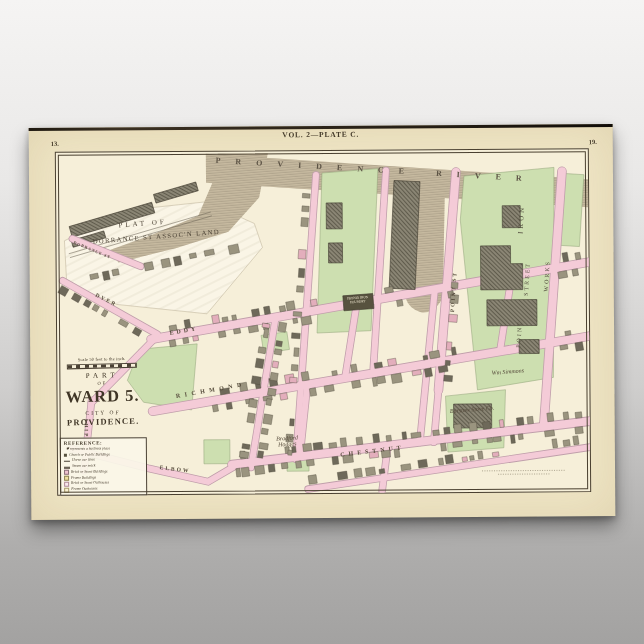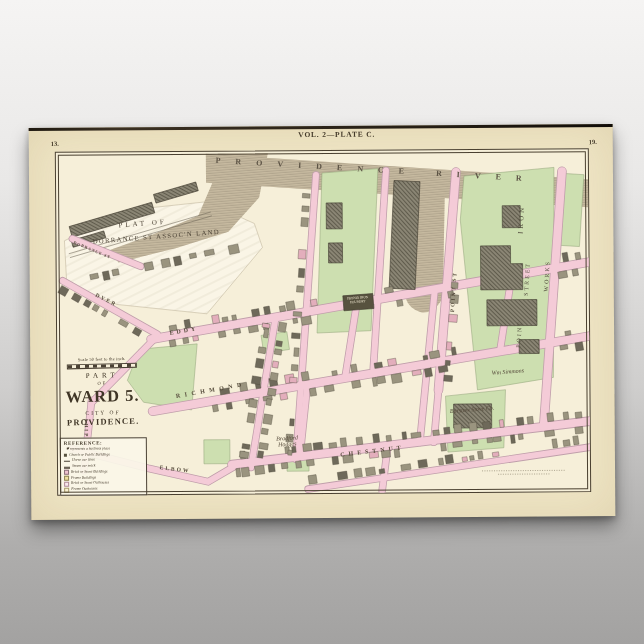--- a/index.html
+++ b/index.html
@@ -17,21 +17,21 @@
   .sheet-top-edge{position:absolute;left:0;top:0;width:100%;height:3px;background:linear-gradient(90deg,#1f1910,#3a3022 15%,#241d13 70%,#100c07);}
   .map-frame{
     position:absolute;left:26px;top:24px;width:532px;height:342px;
     border:1.3px solid #4a4030;background:#f6efd9;
   }
   .map-frame::after{content:"";position:absolute;inset:2px;border:0.6px solid #4a4030;pointer-events:none;}
   .map-frame svg{position:absolute;left:0;top:0;width:100%;height:100%;}
   .lbl{position:absolute;color:#4a4134;white-space:nowrap;transform-origin:left top;line-height:1;}
   .street{font-weight:bold;color:#564c3c;}
   .italic{font-style:italic;color:#55493a;}
-  .plate-title{position:absolute;left:248px;top:4px;width:120px;text-align:center;font-size:7.5px;font-weight:bold;letter-spacing:.8px;color:#443a2a;}
+  .plate-title{position:absolute;left:232px;top:4px;width:120px;text-align:center;font-size:7.5px;font-weight:bold;letter-spacing:.8px;color:#443a2a;}
   .pgnum{position:absolute;font-size:6.5px;font-weight:bold;color:#443a2a;}
   .river-lbl{font-size:8px;letter-spacing:15px;color:#5c5345;font-weight:bold;}
   .title-block{position:absolute;left:4px;top:204px;width:82px;text-align:center;transform:rotate(-1deg);color:#3f3526;}
   .tb-scale{font-size:4.3px;letter-spacing:.2px;}
   .scalebar{margin:2px auto 3px auto;width:68px;height:3px;border:0.6px solid #4a4134;
     background:repeating-linear-gradient(90deg,#4a4134 0 4.2px,#f6efd9 4.2px 8.4px);}
   .tb-part{font-size:7px;letter-spacing:4px;margin-top:1px;}
   .tb-of{font-size:4.5px;letter-spacing:2px;margin-top:1px;}
   .tb-ward{font-size:16.5px;font-weight:bold;letter-spacing:1px;margin-top:1px;}
   .tb-cityof{font-size:5.5px;letter-spacing:2px;margin-top:3px;}

